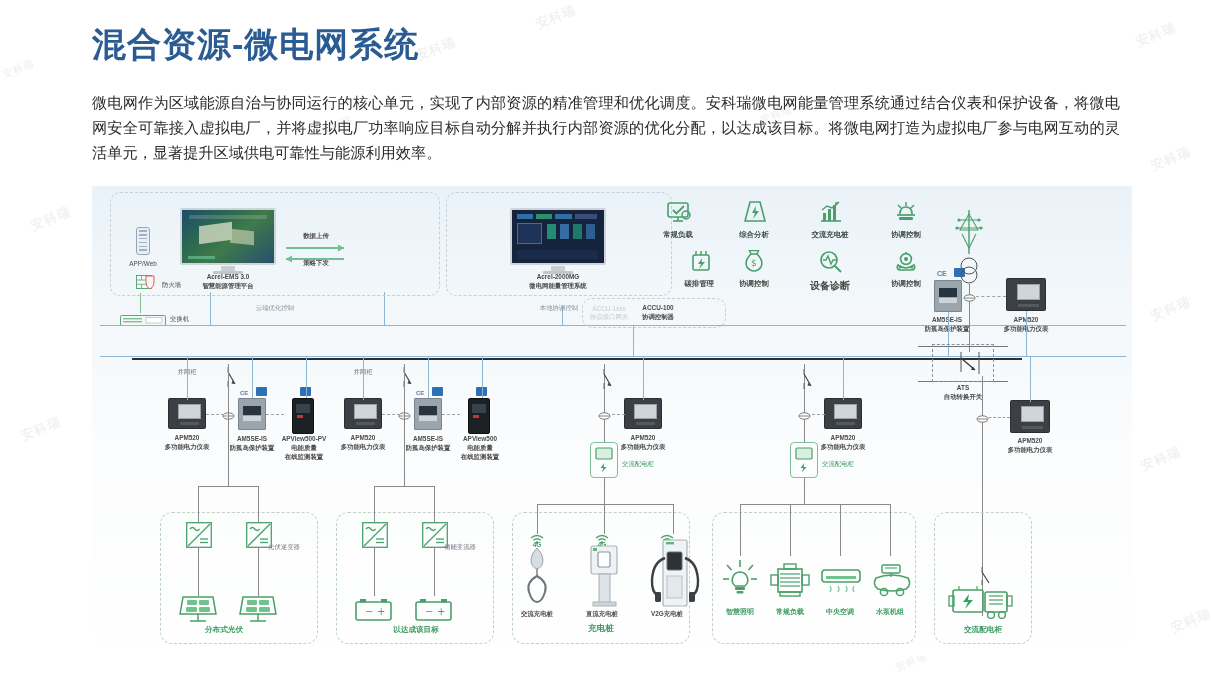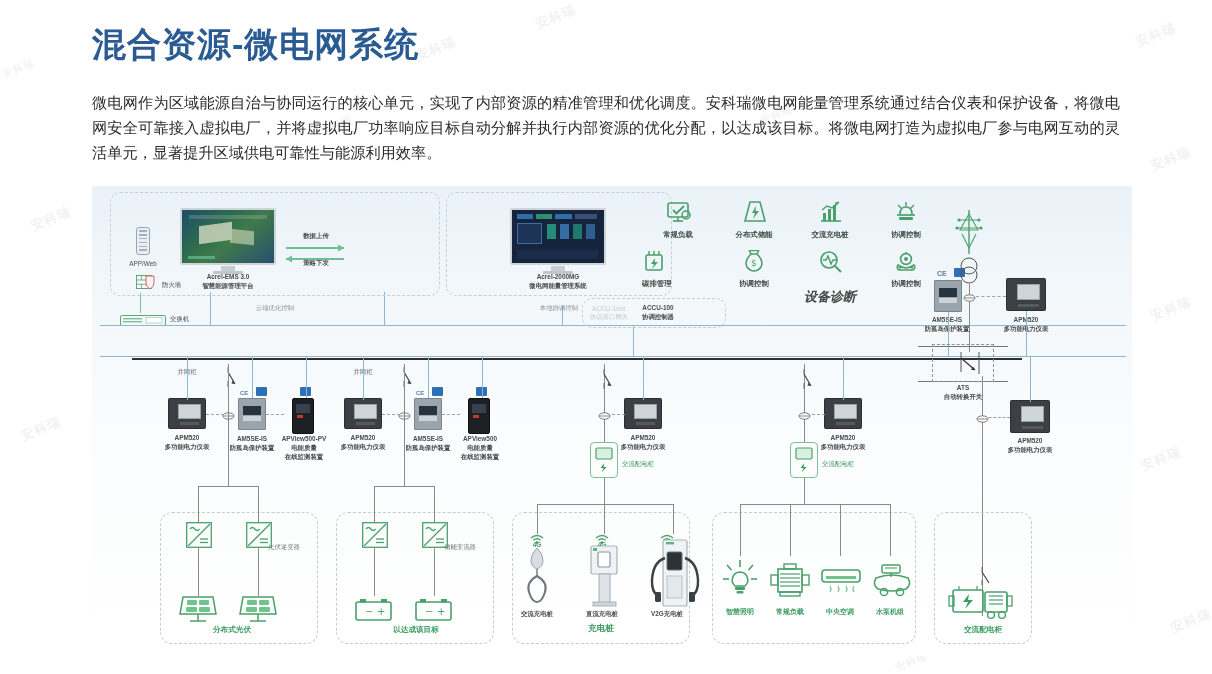--- a/index.html
+++ b/index.html
@@ -197,54 +197,54 @@
       <div style="position: absolute; left: 0px; top: 0px; width: 72px; text-align: center;"><span style="display:inline-block;"><svg class="ic" width="25" height="25" viewBox="0 0 25 25">
             <rect x="2" y="3" width="20" height="14" rx="2" fill="none" stroke="#4aa06a" stroke-width="1.6"></rect>
             <path d="M7 10 l3.4 3.4 L18 6" fill="none" stroke="#4aa06a" stroke-width="1.8"></path>
             <line x1="12" y1="17" x2="12" y2="21" stroke="#4aa06a" stroke-width="1.6"></line>
             <line x1="7" y1="21" x2="17" y2="21" stroke="#4aa06a" stroke-width="1.6"></line>
             <circle cx="20" cy="15" r="4" fill="none" stroke="#4aa06a" stroke-width="1.5"></circle>
           </svg></span><div style="font-size:7.4px;font-weight:700;color:#3f4b44;margin-top:1px;">常规负载</div></div>
       <div style="position: absolute; left: 76px; top: 0px; width: 72px; text-align: center;"><span style="display:inline-block;"><svg class="ic" width="25" height="25" viewBox="0 0 25 25">
             <path d="M8 2 L18 2 L23 21 L3 21 Z" fill="none" stroke="#4aa06a" stroke-width="1.6"></path>
             <path d="M14 6 l-4 7 h3 l-2 6 l6 -8 h-3.4 z" fill="#4aa06a"></path>
-          </svg></span><div style="font-size:7.4px;font-weight:700;color:#3f4b44;margin-top:1px;">分布式储能</div></div>
+          </svg></span><div style="font-size:7.4px;font-weight:700;color:#3f4b44;margin-top:1px;">综合分析</div></div>
       <div style="position: absolute; left: 152px; top: 0px; width: 72px; text-align: center;"><span style="display:inline-block;"><svg class="ic" width="25" height="25" viewBox="0 0 25 25">
             <line x1="3" y1="21" x2="23" y2="21" stroke="#4aa06a" stroke-width="1.6"></line>
             <rect x="5" y="13" width="3" height="8" fill="#4aa06a"></rect>
             <rect x="10" y="9" width="3" height="12" fill="#4aa06a"></rect>
             <rect x="15" y="5" width="3" height="16" fill="#4aa06a"></rect>
             <path d="M4 10 L9 6 L14 8 L21 2" fill="none" stroke="#4aa06a" stroke-width="1.5"></path>
             <path d="M21 2 l-4.4 0.5 l2 3.2 z" fill="#4aa06a"></path>
           </svg></span><div style="font-size:7.4px;font-weight:700;color:#3f4b44;margin-top:1px;">交流充电桩</div></div>
       <div style="position: absolute; left: 228px; top: 0px; width: 72px; text-align: center;"><span style="display:inline-block;"><svg class="ic" width="25" height="25" viewBox="0 0 25 25">
             <path d="M6 14 q0 -7 6 -7 q6 0 6 7" fill="none" stroke="#4aa06a" stroke-width="1.7"></path>
             <line x1="3" y1="15" x2="21" y2="15" stroke="#4aa06a" stroke-width="1.7"></line>
             <line x1="12" y1="2" x2="12" y2="6" stroke="#4aa06a" stroke-width="1.5"></line>
             <line x1="4" y1="5" x2="7" y2="8" stroke="#4aa06a" stroke-width="1.4"></line>
             <line x1="20" y1="5" x2="17" y2="8" stroke="#4aa06a" stroke-width="1.4"></line>
             <rect x="5" y="17" width="14" height="3" rx="1" fill="#4aa06a"></rect>
           </svg></span><div style="font-size:7.4px;font-weight:700;color:#3f4b44;margin-top:1px;">协调控制</div></div>
-      <div style="position: absolute; left: 0px; top: 49px; width: 72px; text-align: left;"><span style="display:inline-block;"><svg class="ic" width="25" height="25" viewBox="0 0 25 25">
+      <div style="position: absolute; left: 0px; top: 49px; width: 72px; text-align: right;"><span style="display:inline-block;"><svg class="ic" width="25" height="25" viewBox="0 0 25 25">
             <rect x="4" y="6" width="16" height="15" rx="1.6" fill="none" stroke="#4aa06a" stroke-width="1.6"></rect>
             <path d="M13 9 l-4 6 h3 l-2 5 l6 -7 h-3.4z" fill="#4aa06a"></path>
             <line x1="7" y1="2" x2="7" y2="6" stroke="#4aa06a" stroke-width="1.5"></line>
             <line x1="12" y1="2" x2="12" y2="6" stroke="#4aa06a" stroke-width="1.5"></line>
             <line x1="17" y1="2" x2="17" y2="6" stroke="#4aa06a" stroke-width="1.5"></line>
           </svg></span><div style="font-size:7.4px;font-weight:700;color:#3f4b44;margin-top:1px;">碳排管理</div></div>
       <div style="position: absolute; left: 76px; top: 49px; width: 72px; text-align: center;"><span style="display:inline-block;"><svg class="ic" width="25" height="25" viewBox="0 0 25 25">
             <path d="M9 5 L15 5 Q22 12 19 18 Q16 22 12 22 Q8 22 5 18 Q2 12 9 5z" fill="none" stroke="#4aa06a" stroke-width="1.6"></path>
             <path d="M9 5 l-1.6 -3.4 l9.2 0 L15 5" fill="none" stroke="#4aa06a" stroke-width="1.4"></path>
             <text x="9" y="17" font-size="9" fill="#4aa06a" font-family="DejaVu Sans, sans-serif">$</text>
           </svg></span><div style="font-size:7.4px;font-weight:700;color:#3f4b44;margin-top:1px;">协调控制</div></div>
       <div style="position: absolute; left: 152px; top: 49px; width: 72px; text-align: center;"><span style="display:inline-block;"><svg class="ic" width="25" height="25" viewBox="0 0 25 25">
             <circle cx="11" cy="11" r="8" fill="none" stroke="#4aa06a" stroke-width="1.7"></circle>
             <path d="M5 11 l3 0 l2 -4 l3 8 l2 -4 l3 0" fill="none" stroke="#4aa06a" stroke-width="1.5"></path>
             <line x1="17" y1="17" x2="23" y2="23" stroke="#4aa06a" stroke-width="1.9"></line>
-          </svg></span><div style="font-size:13px;font-weight:700;color:#3f4b44;margin-top:10px;font-style:italic;">设备诊断</div></div>
+          </svg></span><div style="font-size:10px;font-weight:700;color:#3f4b44;margin-top:1px;">设备诊断</div></div>
       <div style="position: absolute; left: 228px; top: 49px; width: 72px; text-align: center;"><span style="display:inline-block;"><svg class="ic" width="25" height="25" viewBox="0 0 25 25">
             <circle cx="12" cy="10" r="5.4" fill="none" stroke="#4aa06a" stroke-width="1.6"></circle>
             <circle cx="12" cy="10" r="2" fill="#4aa06a"></circle>
             <path d="M12 2.6 l1.6 2.2 l-3.2 0z" fill="#4aa06a"></path>
             <path d="M4 16 q8 6 16 0 q2 3 -1 5 l-14 0 q-3 -2 -1 -5z" fill="none" stroke="#4aa06a" stroke-width="1.6"></path>
             <circle cx="6" cy="18.6" r="1.2" fill="#4aa06a"></circle>
             <circle cx="18" cy="18.6" r="1.2" fill="#4aa06a"></circle>
           </svg></span><div style="font-size:7.4px;font-weight:700;color:#3f4b44;margin-top:1px;">协调控制</div></div>
     </div>
 
@@ -437,21 +437,21 @@
           <div class="red"></div>
         </div>
         <div class="lbl b" style="position:absolute;left:357px;top:249px;width:62px;text-align:center;">APView500</div>
         <div class="lbl b" style="position:absolute;left:357px;top:258px;width:62px;text-align:center;">电能质量</div>
         <div class="lbl b" style="position:absolute;left:357px;top:267px;width:62px;text-align:center;">在线监测装置</div>
         <div class="vline" style="left:390px;top:170px;height:42px;"></div>
       </div>
     </div>
 
   <div class="zone2" style="left:68px;top:326px;width:158px;height:132px;"></div>
-  <div class="lbl b g" style="left:90px;top:440px;width:100px;font-size:7.6px;">分布式光伏</div>
+  <div class="lbl b g" style="left:82px;top:440px;width:100px;font-size:7.6px;">分布式光伏</div>
   <div class="lbl" style="left:176px;top:357px;width:48px;text-align:left;color:#6b757d;">光伏逆变器</div>
 
   <div class="wire" style="left:106px;top:300px;height:36px;"></div>
   <div class="wire" style="left:166px;top:300px;height:36px;"></div>
   <div class="wireh" style="left:106px;top:300px;width:61px;"></div>
   <div class="wire" style="left:136px;top:178px;height:122px;"></div>
 
   <div style="position:absolute;left:94px;top:336px;">
     <svg class="ic" width="26" height="26" viewBox="0 0 26 26">
       <rect x="0.7" y="0.7" width="24.6" height="24.6" fill="none" stroke="#4aa06a" stroke-width="1.3"></rect>

